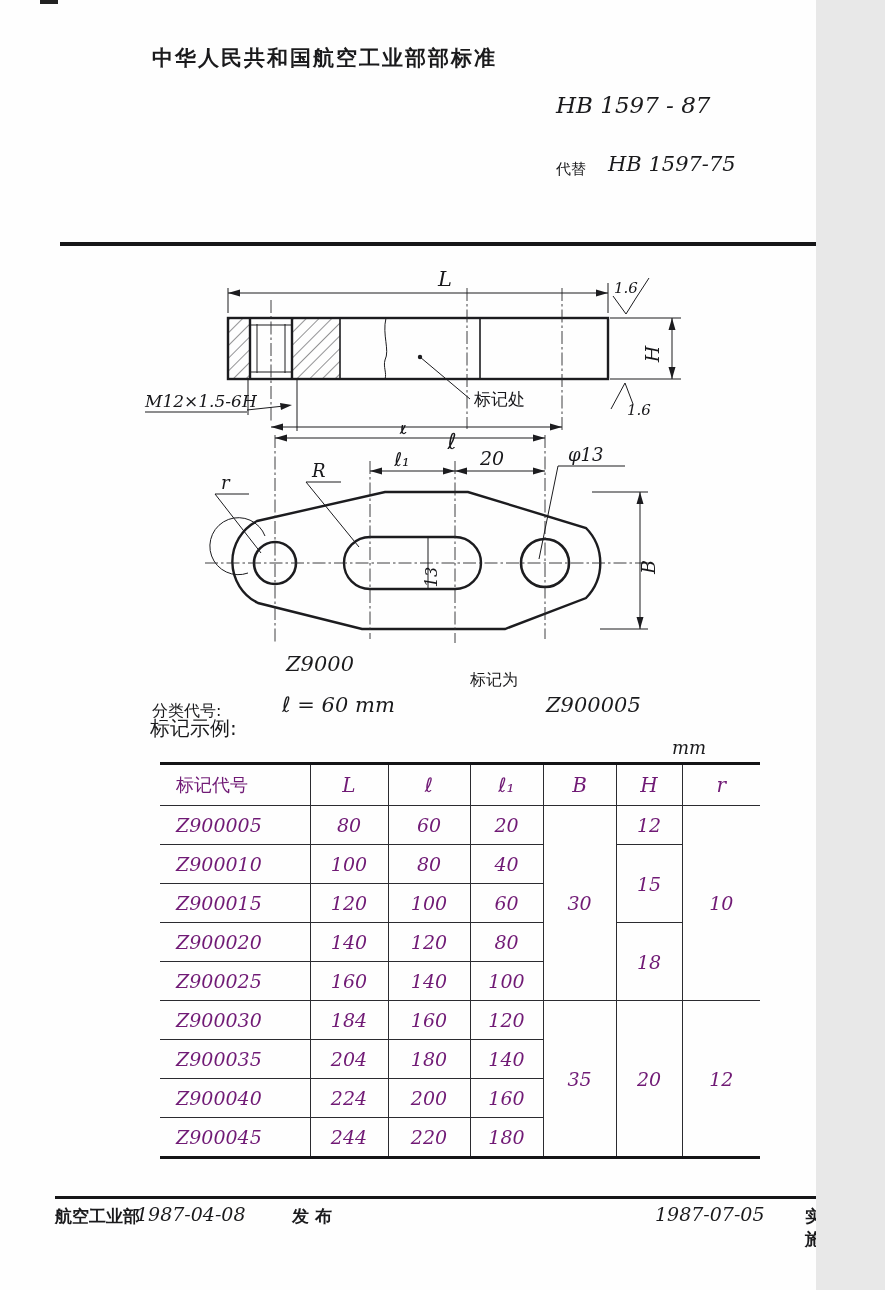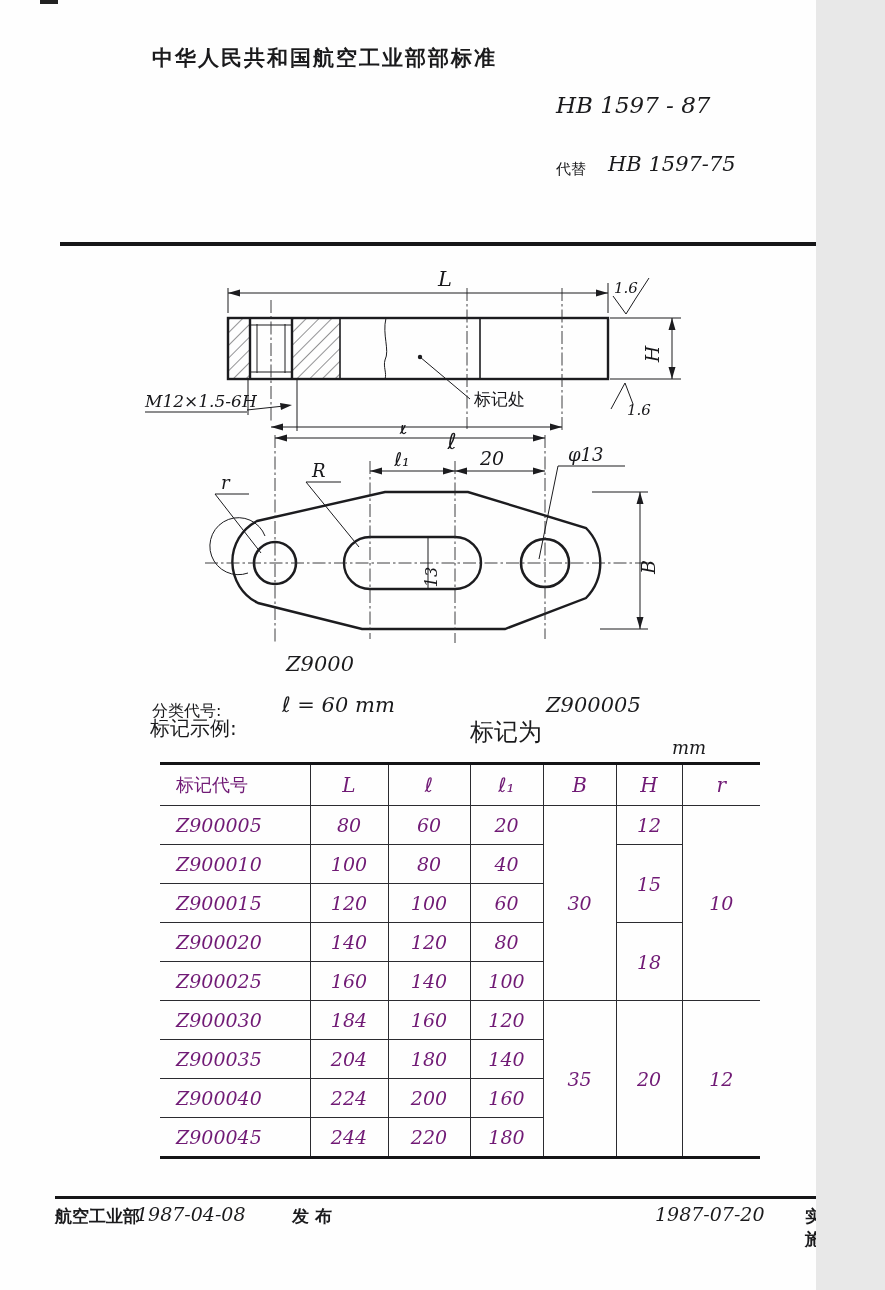--- a/index.html
+++ b/index.html
@@ -30,21 +30,21 @@
   .cl{stroke:#2a2a2e;stroke-width:0.9;fill:none;stroke-dasharray:13 3 2.5 3;}
   .arw{fill:#1c1c1f;stroke:none;}
   .svgtxt{font-family:"DejaVu Serif","DejaVu Sans",serif;font-style:italic;fill:#17171a;}
   .svgcn{font-family:"DejaVu Sans",sans-serif;font-style:normal;fill:#17171a;}
 
   
   .cls-label{left:152px;top:653px;font-size:16px;margin-top:48px;}
   .cls-value{left:286px;top:652px;font-size:21px;}
   .ex-label{left:150px;top:694px;font-size:20px;margin-top:21px;}
   .ex-value{left:282px;top:693px;font-size:21px;}
-  .mk-label{left:470px;top:716px;font-size:24px;}
+  .mk-label{left:470px;top:670px;font-size:16px;}
   .mk-value{left:546px;top:693px;font-size:21px;}
   .unit-label{left:672px;top:737px;font-size:18px;}
 
   
   .spec-table{position:absolute;left:160px;top:762px;width:600px;border-collapse:collapse;
       table-layout:fixed;font-family:"DejaVu Serif","DejaVu Sans",serif;font-style:italic;
       font-size:19px;color:#701a75;border-top:3px solid #141416;border-bottom:3px solid #141416;}
   .spec-table td,.spec-table th{border:1px solid #2b2b30;height:38px;text-align:center;
       padding:0;font-weight:normal;}
   .spec-table th{height:40px;font-size:20px;}
@@ -295,17 +295,17 @@
       <td>220</td>
       <td>180</td>
     </tr>
   </tbody>
     </table>
 
   <div class="abs rule-bottom"></div>
   <div class="abs ft-org cnb">航空工业部</div>
   <div class="abs ft-issue-date hd">1987-04-08</div>
   <div class="abs ft-issue cnb">发布</div>
-  <div class="abs ft-impl-date hd">1987-07-20</div>
+  <div class="abs ft-impl-date hd">1987-07-05</div>
   <div class="abs ft-impl cnb">实施</div>
   <div class="abs stray"></div>
 
 </div>
 
 </body></html>

